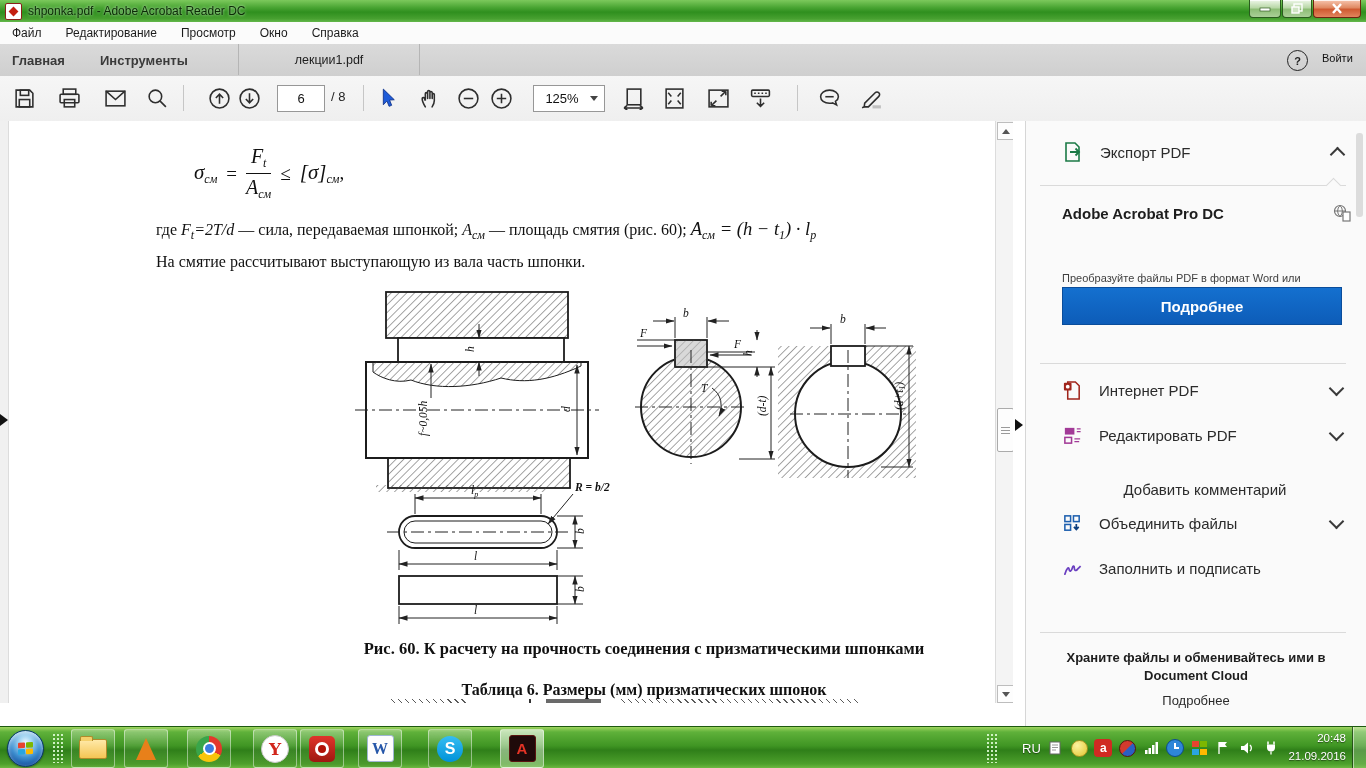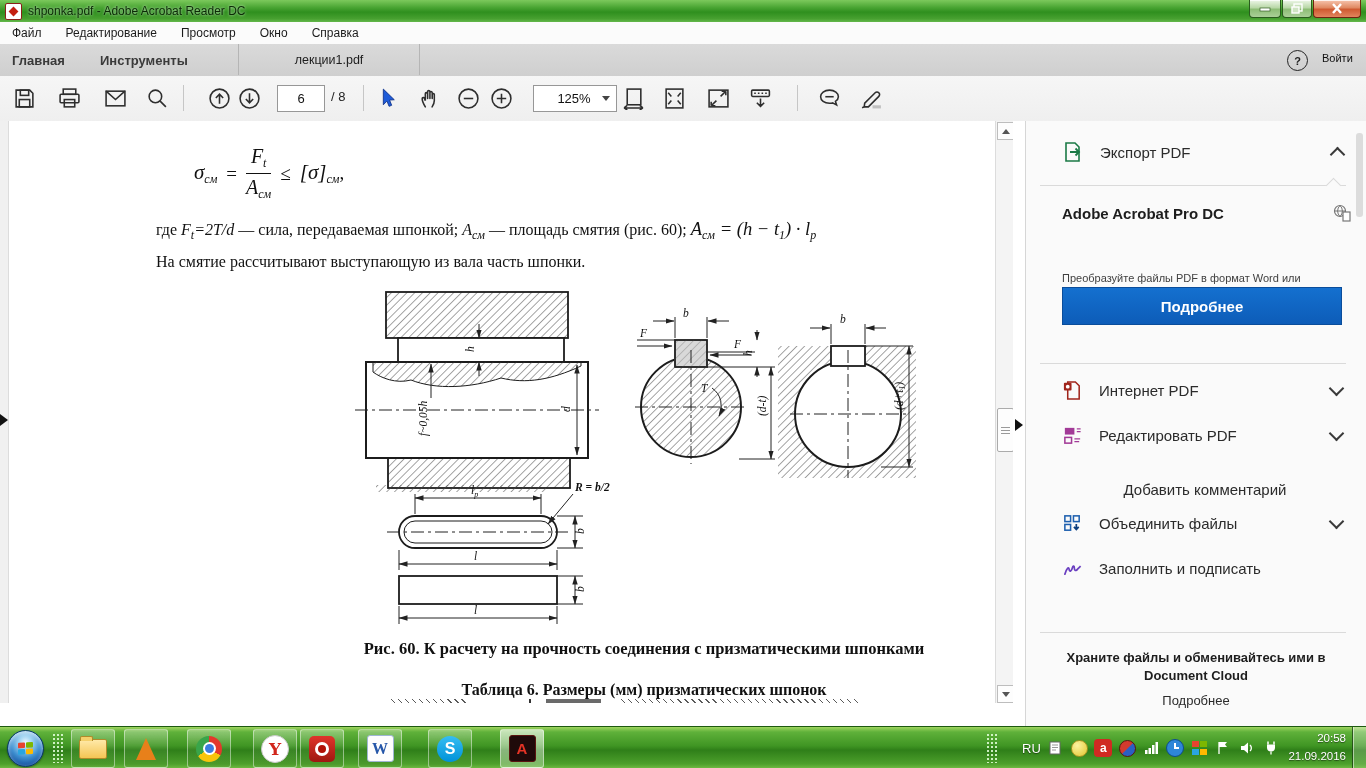--- a/index.html
+++ b/index.html
@@ -29,21 +29,21 @@
   .help-circ{position:absolute;width:19px;height:19px;border:1.6px solid #222;border-radius:50%;top:6px;display:flex;align-items:center;justify-content:center;font-size:11px;font-weight:700;color:#222;}
   .signin{position:absolute;top:8px;font-size:11px;color:#111;}
   
   .toolbar{position:absolute;left:0;top:76px;width:1366px;height:45px;background:linear-gradient(180deg,#f6f6f6,#efefef);border-bottom:1px solid #b8b8b8;}
   .tbtn{position:absolute;top:9px;width:26px;height:26px;display:flex;align-items:center;justify-content:center;}
   .tsep{position:absolute;top:9px;width:1px;height:26px;background:#c6c6c6;}
   .ti{width:23px;height:23px;}
   .ti .s{fill:none;stroke:#2e2e2e;stroke-width:1.5;}
   .pagebox{position:absolute;left:277px;top:9px;width:46px;height:25px;background:#fff;border:1px solid #979797;display:flex;align-items:center;justify-content:center;font-size:13px;color:#111;}
   .pagetotal{position:absolute;left:331px;top:13px;font-size:13px;color:#222;}
-  .zoombox{position:absolute;left:533px;top:9px;width:70px;height:25px;background:#fff;border:1px solid #979797;display:flex;align-items:center;padding-left:12px;}
+  .zoombox{position:absolute;left:533px;top:9px;width:70px;height:25px;background:#fff;border:1px solid #979797;display:flex;align-items:center;}
   .zoombox .zl{flex:1;text-align:center;font-size:13px;color:#111;}
   .caret-down{width:0;height:0;border-left:4px solid transparent;border-right:4px solid transparent;border-top:5px solid #444;margin-right:6px;}
   
   .main{position:absolute;left:0;top:121px;width:1366px;height:605px;background:#fff;}
   .navstrip{position:absolute;left:0;top:0;width:8px;height:582px;background:#f0f0f0;border-right:1px solid #dcdcdc;}
   .tri-r{width:0;height:0;border-top:6px solid transparent;border-bottom:6px solid transparent;border-left:8px solid #111;}
   .page{position:absolute;left:9px;top:0;width:986px;height:582px;background:#fff;overflow:hidden;font-family:"Liberation Serif",serif;color:#111;}
   
   .formula{position:absolute;left:185px;top:24px;display:flex;align-items:center;gap:9px;font-style:italic;font-size:21px;}
   .formula .up{font-style:normal;font-size:19px;}
@@ -639,19 +639,19 @@
         </span>
       <span class="trayico">
           <svg width="16" height="16" viewBox="0 0 16 16">
             <path d="M5,1.5 v3 M11,1.5 v3" stroke="#fff" stroke-width="1.5"></path>
             <path d="M4,4.5 h8 v3 a4,4 0 0 1 -8,0 z" fill="#fff"></path>
             <path d="M8,11.5 v3" stroke="#fff" stroke-width="1.3"></path>
           </svg>
         </span>
     </div>
     <div class="clock">
-      <div>20:58</div>
+      <div>20:48</div>
       <div>21.09.2016</div>
     </div>
     <div class="showdesk"></div>
   </div>
 
 </div>
 
 </body></html>

